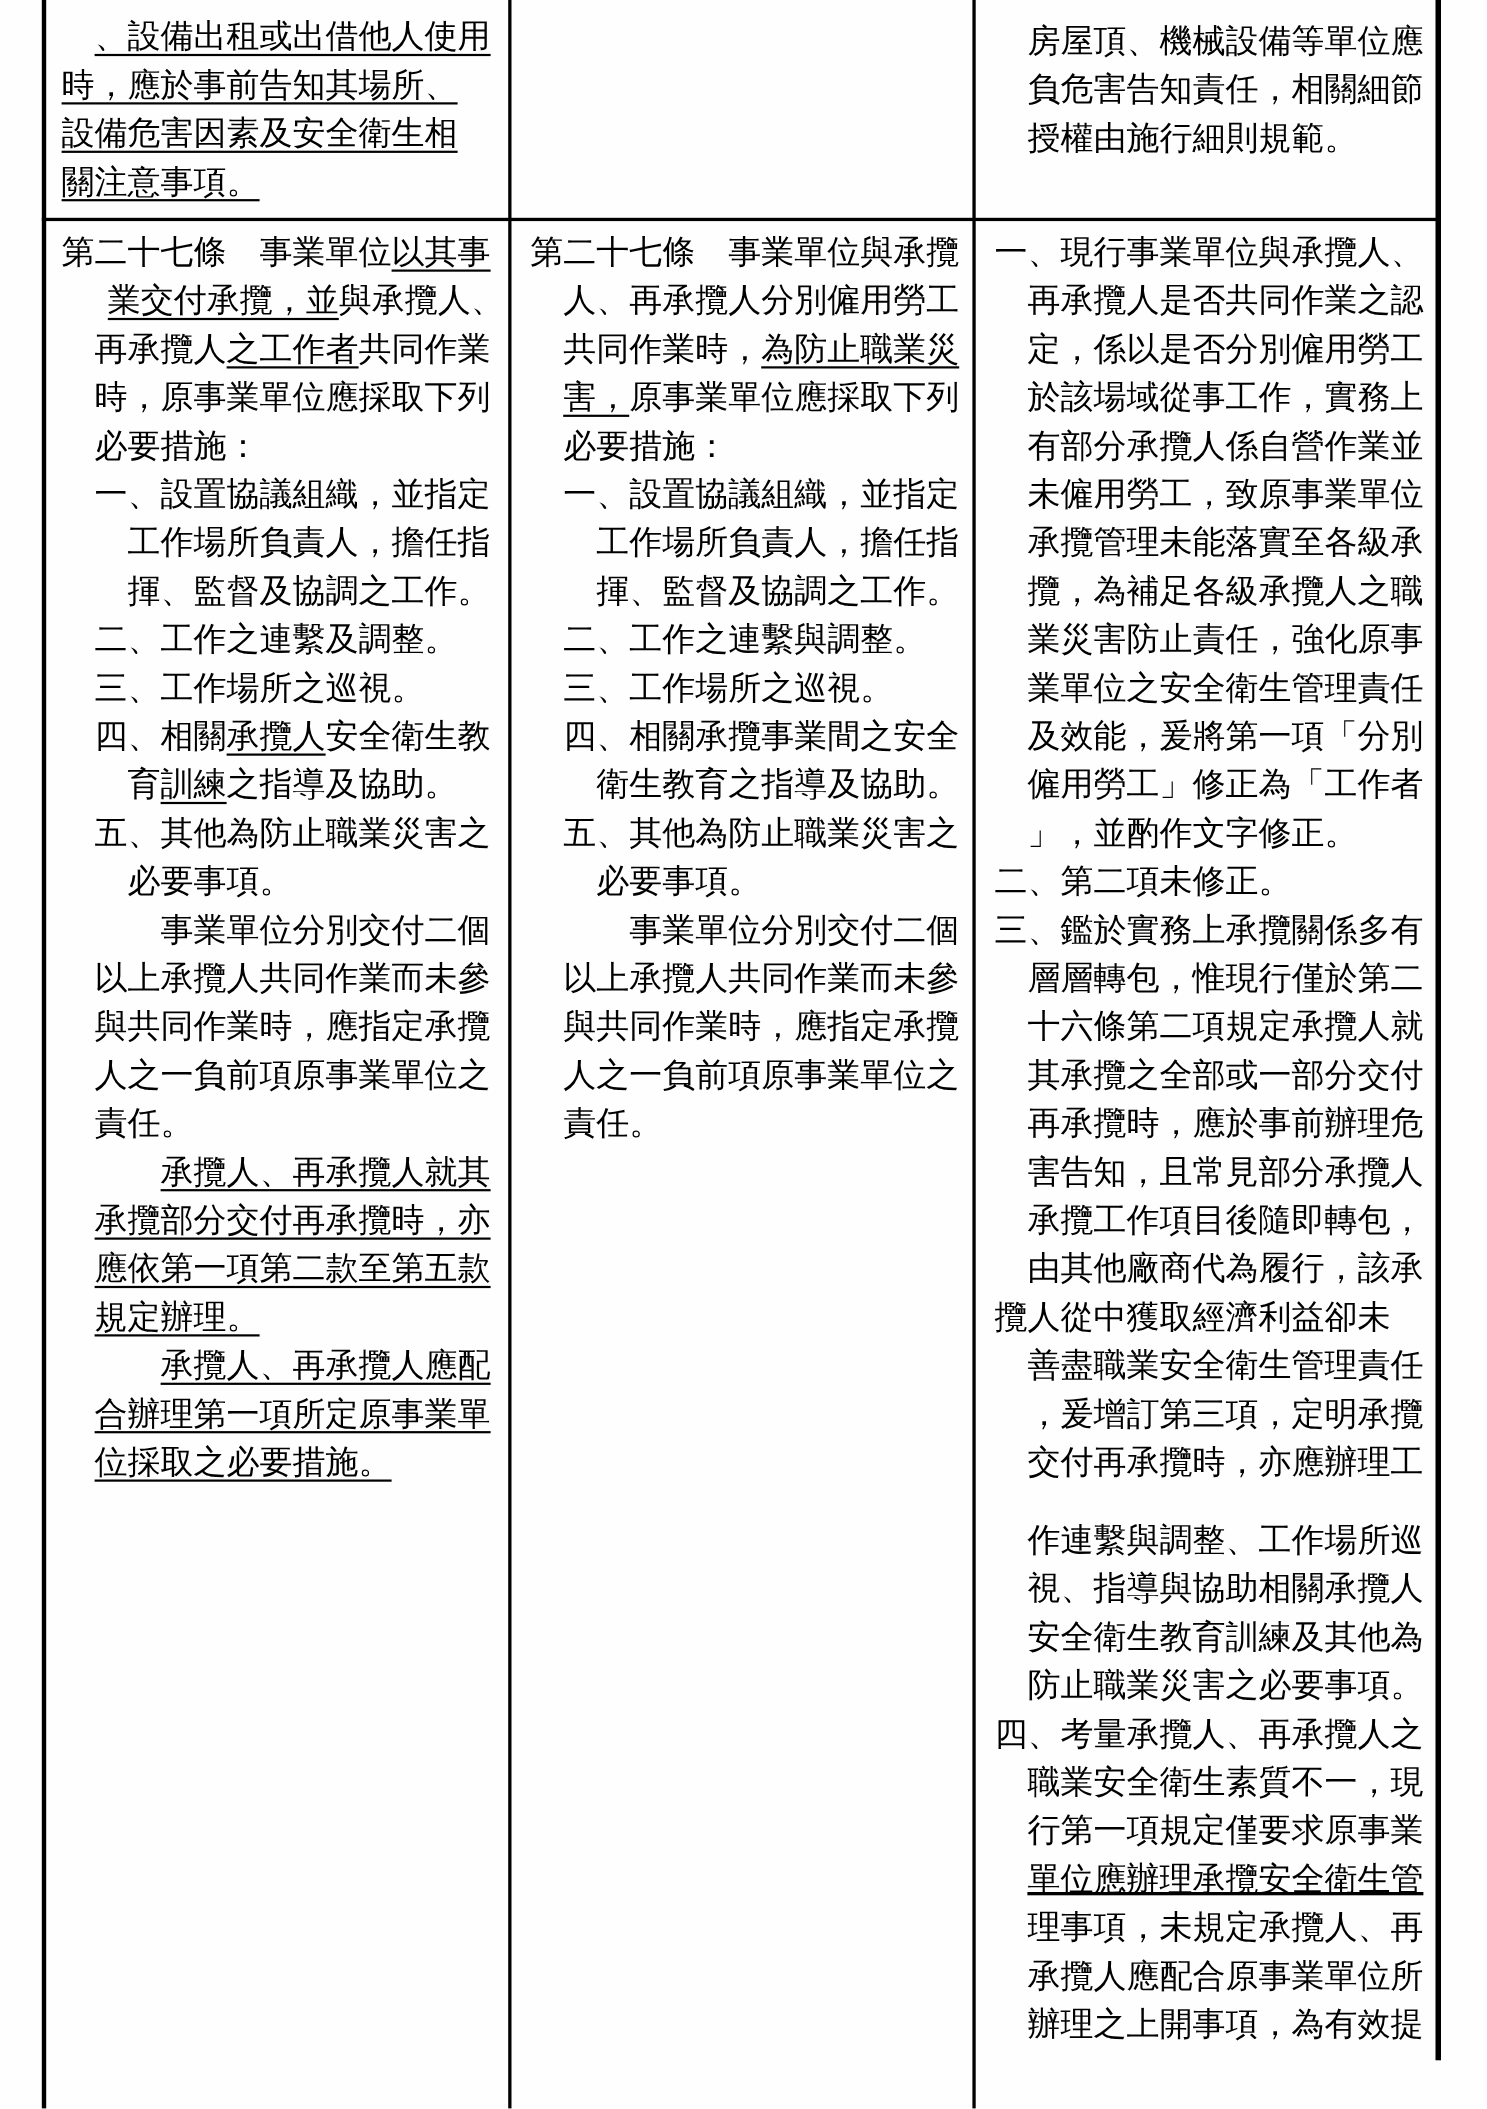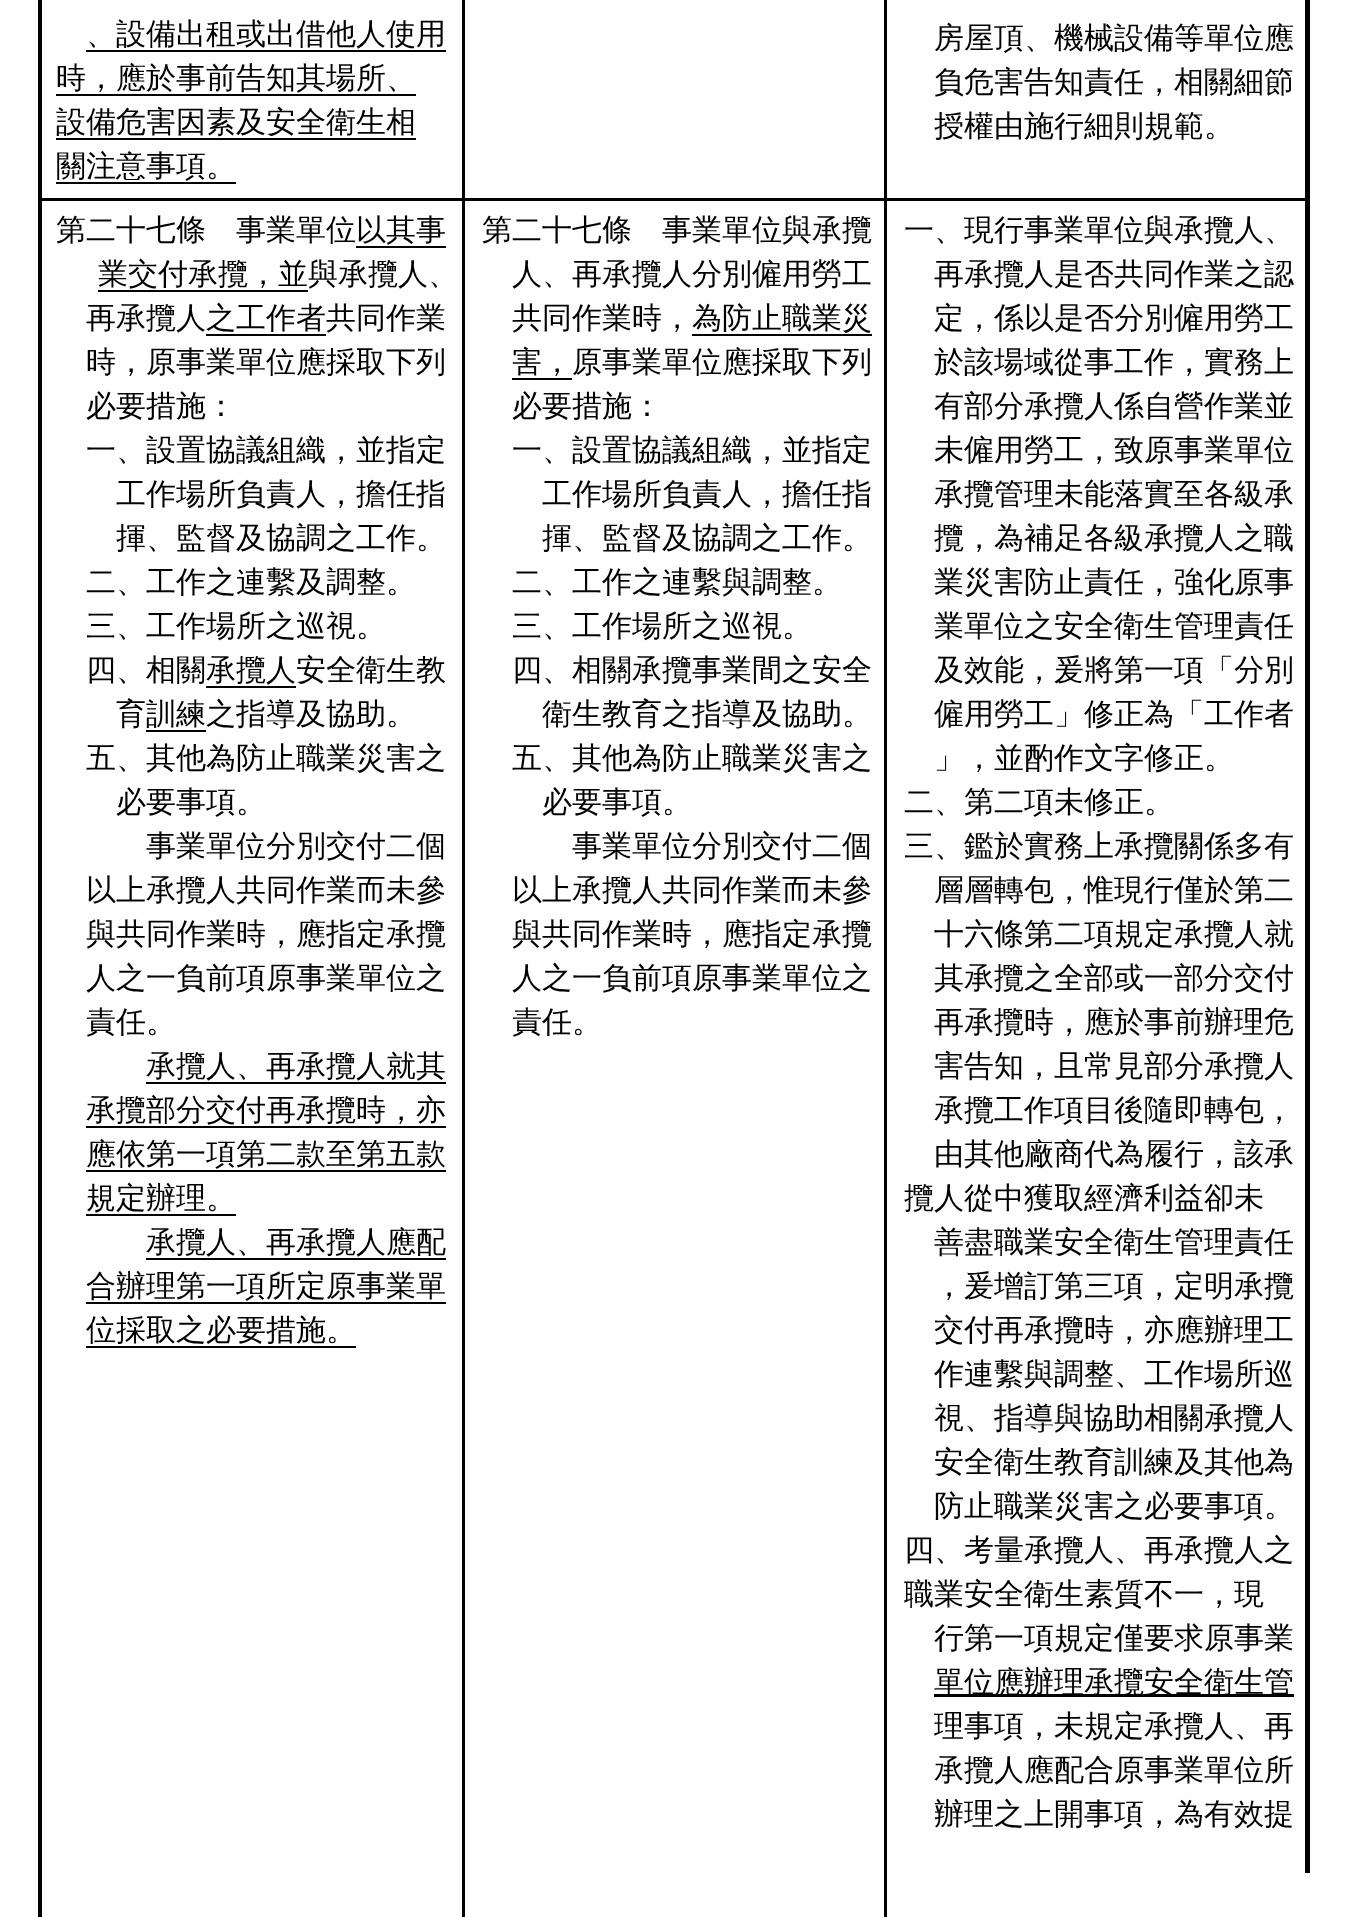--- a/index.html
+++ b/index.html
@@ -127,25 +127,25 @@
       <div class="line" style="margin-left: 30px;"><span>十六條第二項規定承攬人就</span></div>
       <div class="line" style="margin-left: 30px;"><span>其承攬之全部或一部分交付</span></div>
       <div class="line" style="margin-left: 30px;"><span>再承攬時，應於事前辦理危</span></div>
       <div class="line" style="margin-left: 30px;"><span>害告知，且常見部分承攬人</span></div>
       <div class="line" style="margin-left: 30px;"><span>承攬工作項目後隨即轉包，</span></div>
       <div class="line" style="margin-left: 30px;"><span>由其他廠商代為履行，該承</span></div>
       <div class="line" style=""><span>攬人從中獲取經濟利益卻未</span></div>
       <div class="line" style="margin-left: 30px;"><span>善盡職業安全衛生管理責任</span></div>
       <div class="line" style="margin-left: 30px;"><span>，爰增訂第三項，定明承攬</span></div>
       <div class="line" style="margin-left: 30px;"><span>交付再承攬時，亦應辦理工</span></div>
-      <div class="line" style="margin-left: 30px;"><span>作連繫與調整、工作場所巡</span></div>
+      <div class="line" style="margin-left: 30px; margin-top: 27px;"><span>作連繫與調整、工作場所巡</span></div>
       <div class="line" style="margin-left: 30px;"><span>視、指導與協助相關承攬人</span></div>
       <div class="line" style="margin-left: 30px;"><span>安全衛生教育訓練及其他為</span></div>
       <div class="line" style="margin-left: 30px;"><span>防止職業災害之必要事項。</span></div>
       <div class="line" style="margin-left: 0px;"><span>四、考量承攬人、再承攬人之</span></div>
-      <div class="line" style=""><span>職業安全衛生素質不一，現</span></div>
+      <div class="line" style="margin-left: 30px;"><span>職業安全衛生素質不一，現</span></div>
       <div class="line" style="margin-left: 30px;"><span>行第一項規定僅要求原事業</span></div>
       <div class="line" style="margin-left: 30px; text-decoration: underline;"><span>單位應辦理承攬安全衛生管</span></div>
       <div class="line" style="margin-left: 30px;"><span>理事項，未規定承攬人、再</span></div>
       <div class="line" style="margin-left: 30px;"><span>承攬人應配合原事業單位所</span></div>
       <div class="line" style="margin-left: 30px;"><span>辦理之上開事項，為有效提</span></div>
     </div>
 </div>
 
 </body></html>

